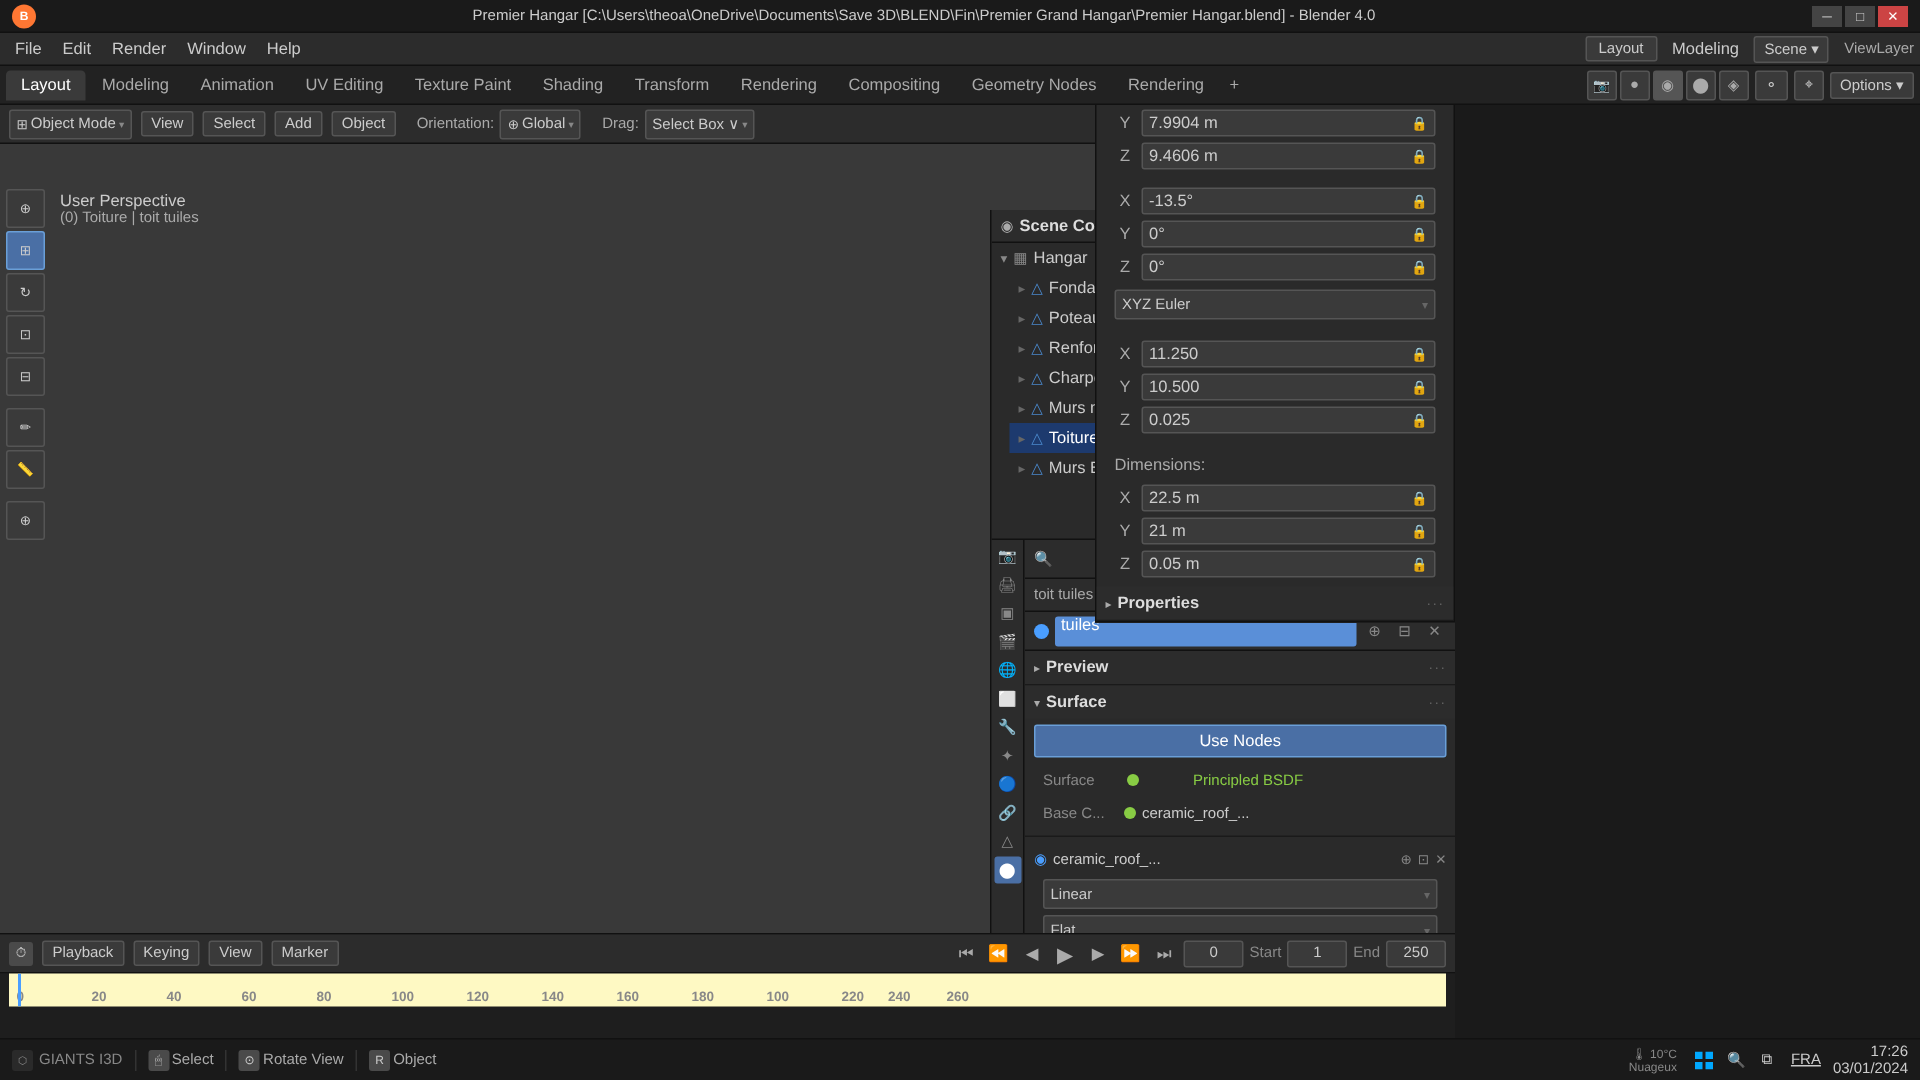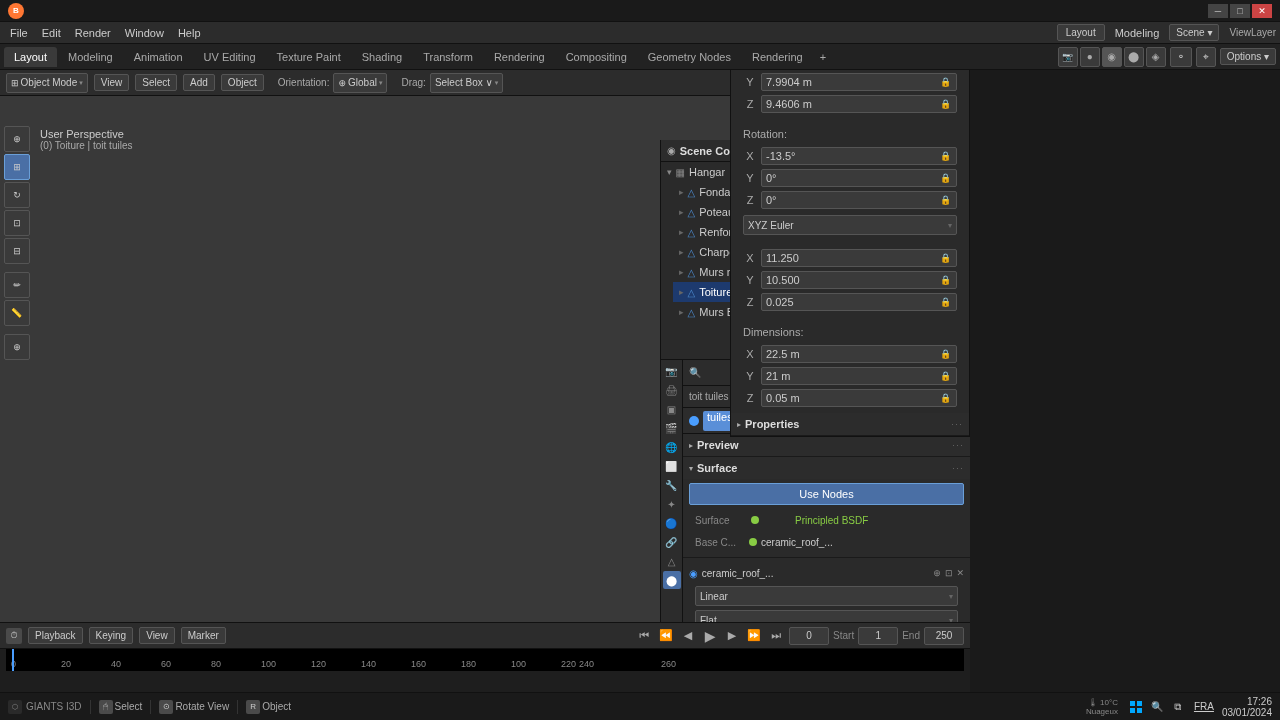--- a/index.html
+++ b/index.html
@@ -602,20 +602,21 @@
       background: #1d3a6e;
     }
   </style>
 </head>
 <body>
 
 <div id="titlebar">
   <div style="display:flex;align-items:center;gap:8px;">
     <div style="width:16px;height:16px;background:#ff7733;border-radius:50%;display:flex;align-items:center;justify-content:center;font-size:8px;color:#fff;font-weight:bold;">B</div>
   </div>
+  <div style="font-size:10px;color:#ccc;flex:1;text-align:center;overflow:hidden;white-space:nowrap;text-overflow:ellipsis;">Premier Hangar [C:\Users\theoa\OneDrive\Documents\Save 3D\BLEND\Fin\Premier Grand Hangar\Premier Hangar.blend] - Blender 4.0</div>
   <div style="display:flex;gap:2px;">
     <div style="width:20px;height:14px;background:#444;display:flex;align-items:center;justify-content:center;cursor:pointer;font-size:9px;color:#ccc;">─</div>
     <div style="width:20px;height:14px;background:#444;display:flex;align-items:center;justify-content:center;cursor:pointer;font-size:9px;color:#ccc;">□</div>
     <div style="width:20px;height:14px;background:#c44;display:flex;align-items:center;justify-content:center;cursor:pointer;font-size:9px;color:#fff;">✕</div>
   </div>
 </div>
 
 <div id="menubar">
   <div class="menu-item">File</div>
   <div class="menu-item">Edit</div>
@@ -1062,23 +1063,20 @@
         <span class="prop-sub-label">Z</span>
         <div class="prop-field">
           <span>9.4606 m</span>
           <span class="prop-field-lock">🔒</span>
         </div>
       </div>
     </div>
 
     <div class="prop-group">
       <div class="prop-row">
-        <span class="prop-label">Rotation:</span>
-      </div>
-      <div class="prop-row">
         <span class="prop-sub-label">X</span>
         <div class="prop-field">
           <span>-13.5°</span>
           <span class="prop-field-lock">🔒</span>
         </div>
       </div>
       <div class="prop-row">
         <span class="prop-sub-label">Y</span>
         <div class="prop-field">
           <span>0°</span>
@@ -1181,37 +1179,37 @@
 
       <div class="frame-field">0</div>
 
       <span style="color:#888;font-size:10px;">Start</span>
       <div class="frame-field">1</div>
       <span style="color:#888;font-size:10px;">End</span>
       <div class="frame-field">250</div>
     </div>
   </div>
 
-  <div id="timeline-ruler" style="height:22px;background:#000000;position:relative;overflow:hidden;margin:0 6px;">
+  <div id="timeline-ruler" style="height:22px;background:#fef9c3;position:relative;overflow:hidden;margin:0 6px;font-weight:bold;">
     <div style="position:absolute;left:6px;top:0;bottom:0;width:2px;background:#4a9eff;z-index:2;"></div>
     <div style="position:absolute;top:0;left:0;right:0;bottom:0;display:flex;align-items:flex-end;padding-bottom:2px;">
       <span style="position:absolute;left:5px;font-size:9px;color:#888;">0</span>
       <span style="position:absolute;left:55px;font-size:9px;color:#888;">20</span>
       <span style="position:absolute;left:105px;font-size:9px;color:#888;">40</span>
       <span style="position:absolute;left:155px;font-size:9px;color:#888;">60</span>
       <span style="position:absolute;left:205px;font-size:9px;color:#888;">80</span>
       <span style="position:absolute;left:255px;font-size:9px;color:#888;">100</span>
       <span style="position:absolute;left:305px;font-size:9px;color:#888;">120</span>
       <span style="position:absolute;left:355px;font-size:9px;color:#888;">140</span>
       <span style="position:absolute;left:405px;font-size:9px;color:#888;">160</span>
       <span style="position:absolute;left:455px;font-size:9px;color:#888;">180</span>
       <span style="position:absolute;left:505px;font-size:9px;color:#888;">100</span>
       <span style="position:absolute;left:555px;font-size:9px;color:#888;">220</span>
-      <span style="position:absolute;left:573px;font-size:9px;color:#888;">240</span>
-      <span style="position:absolute;left:655px;font-size:9px;color:#888;">260</span>
+      <span style="position:absolute;left:586px;font-size:9px;color:#888;">240</span>
+      <span style="position:absolute;left:625px;font-size:9px;color:#888;">260</span>
     </div>
   </div>
 </div>
 
 <div style="position:absolute;bottom:0;left:0;right:0;height:28px;background:#1a1a1a;display:flex;align-items:center;padding:0 8px;gap:6px;border-top:1px solid #111;">
 
   <div style="display:flex;align-items:center;gap:8px;">
 
     <div style="display:flex;align-items:center;gap:4px;">
       <div style="width:14px;height:14px;background:#2a2a2a;border-radius:2px;display:flex;align-items:center;justify-content:center;font-size:7px;color:#888;">⬡</div>

